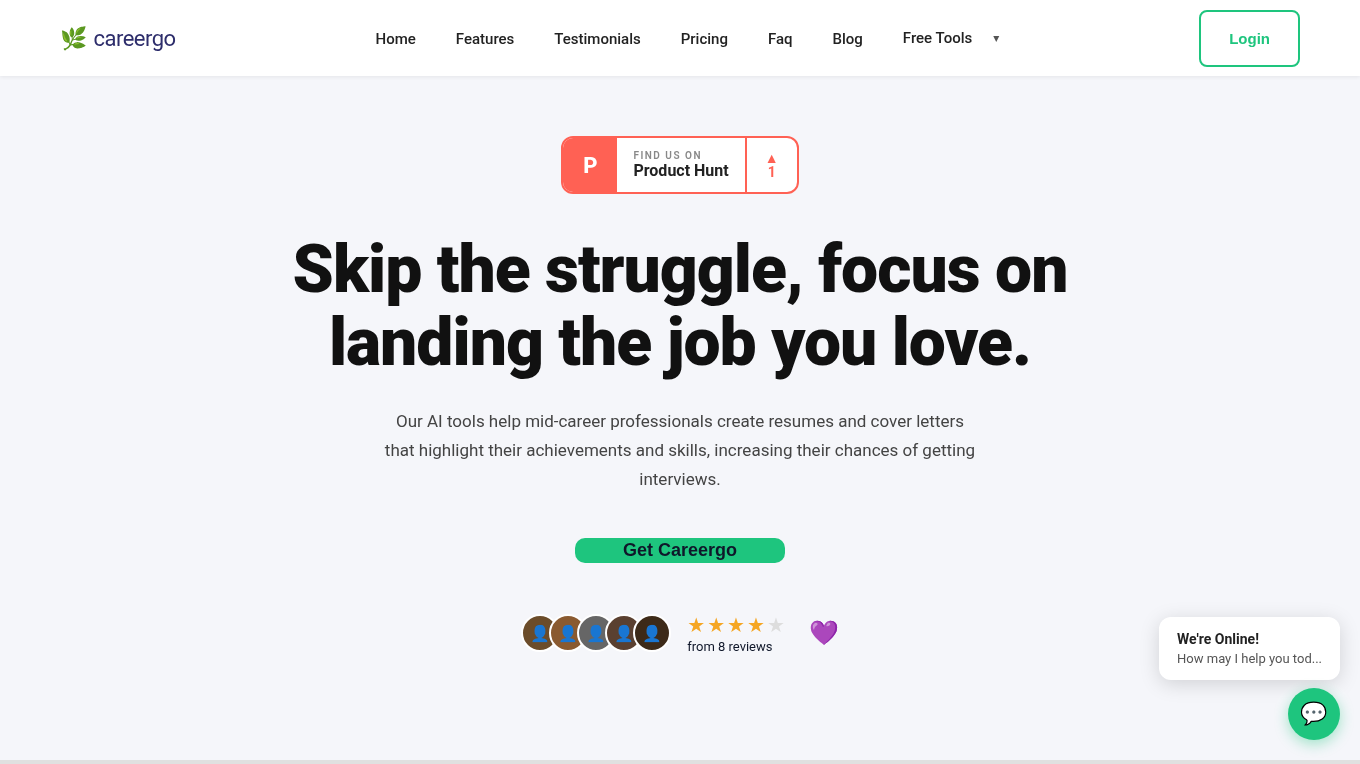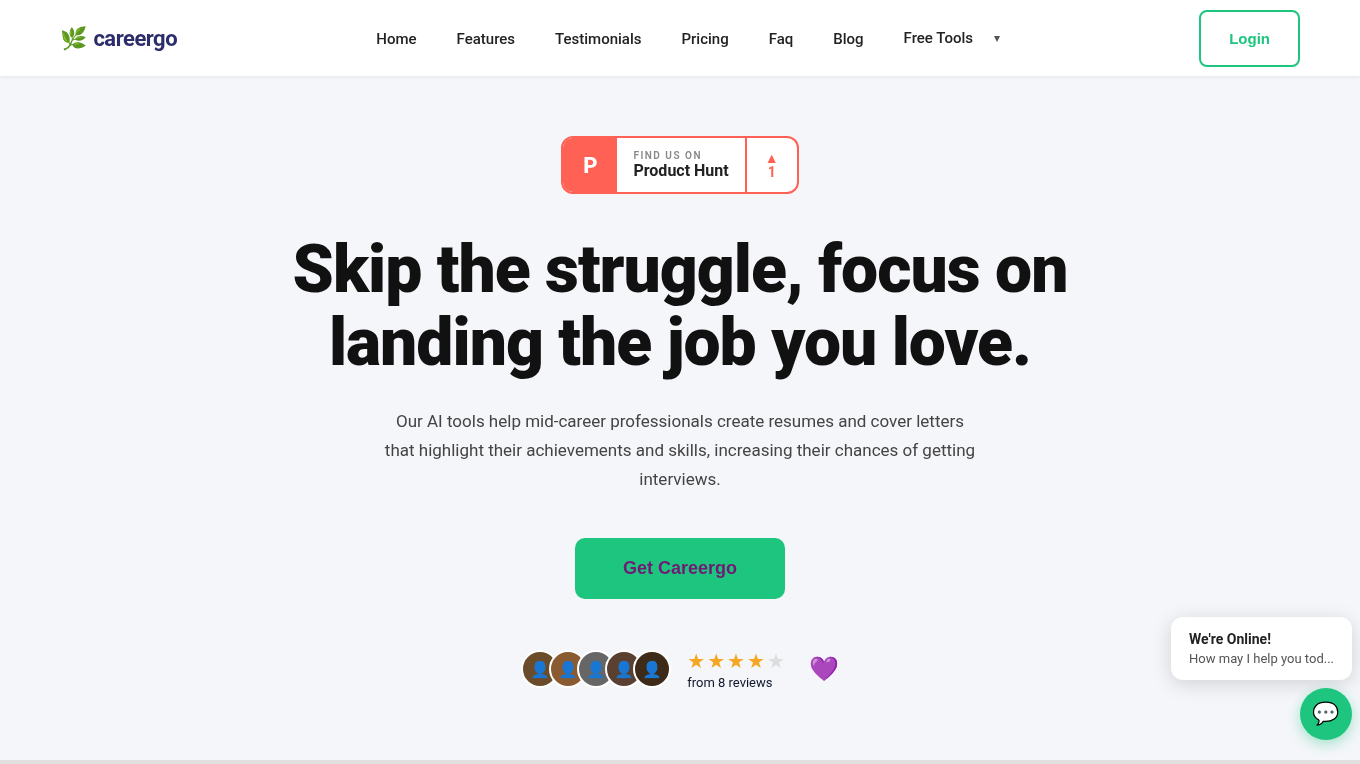--- a/index.html
+++ b/index.html
@@ -22,21 +22,21 @@
       position: relative;
       z-index: 10;
     }
     .nav-logo {
       display: flex;
       align-items: center;
       gap: 4px;
     }
     .logo-text {
       font-size: 22px;
-      font-weight: 700;
+      font-weight: 400;
       color: #2d2d6b;
       letter-spacing: -0.5px;
     }
     .logo-leaf {
       color: #1ec57e;
       font-size: 22px;
       margin-right: 2px;
     }
     .nav-links {
       display: flex;
@@ -158,23 +158,23 @@
       font-size: 17px;
       color: #444;
       max-width: 600px;
       line-height: 1.7;
       margin-bottom: 44px;
     }
 
     
     .cta-btn {
       background: #1ec57e;
-      color: #701a75;
+      color: #0f172a;
       border: none;
-      padding: 20px 48px;
+      padding: 2px 48px;
       border-radius: 10px;
       font-size: 18px;
       font-weight: 700;
       cursor: pointer;
       transition: background 0.2s;
       margin-bottom: 50px;
     }
 
     
     .reviews-row {
@@ -229,21 +229,21 @@
     .heart-icon {
       color: #7c4dbd;
       font-size: 24px;
       margin-left: 8px;
     }
 
     
     .chat-widget {
       position: fixed;
       bottom: 24px;
-      right: 8px;
+      right: 20px;
       display: flex;
       flex-direction: column;
       align-items: flex-end;
       gap: 8px;
       z-index: 100;
     }
     .chat-bubble {
       background: #fff;
       border-radius: 12px;
       padding: 14px 18px;

